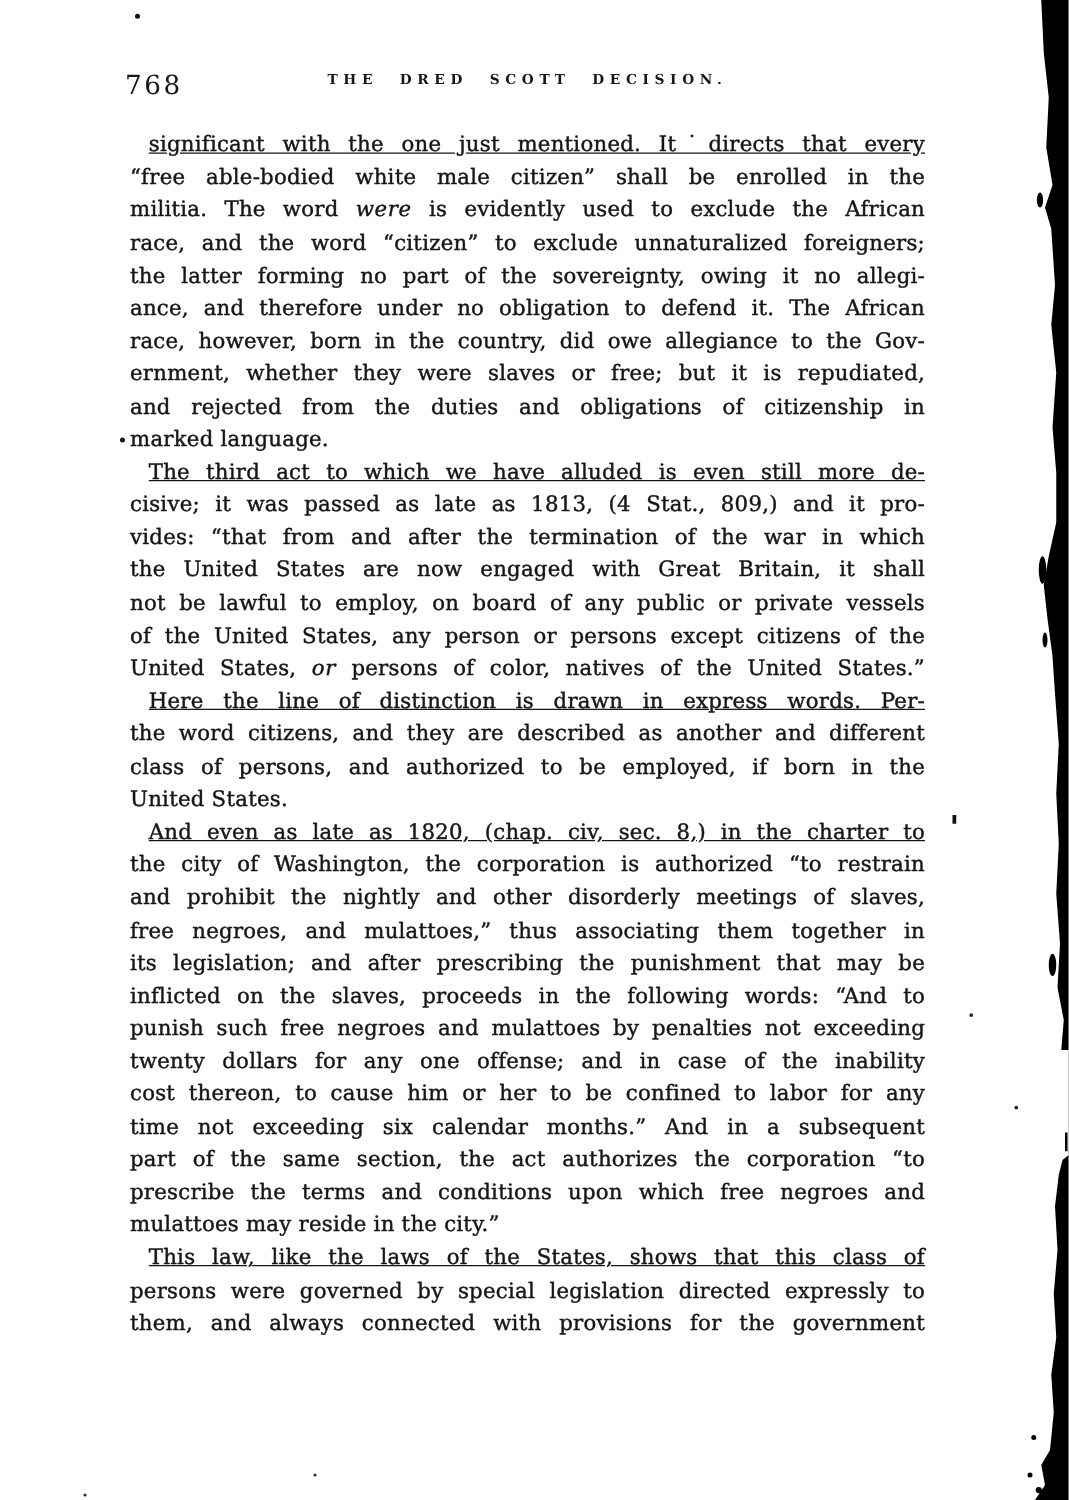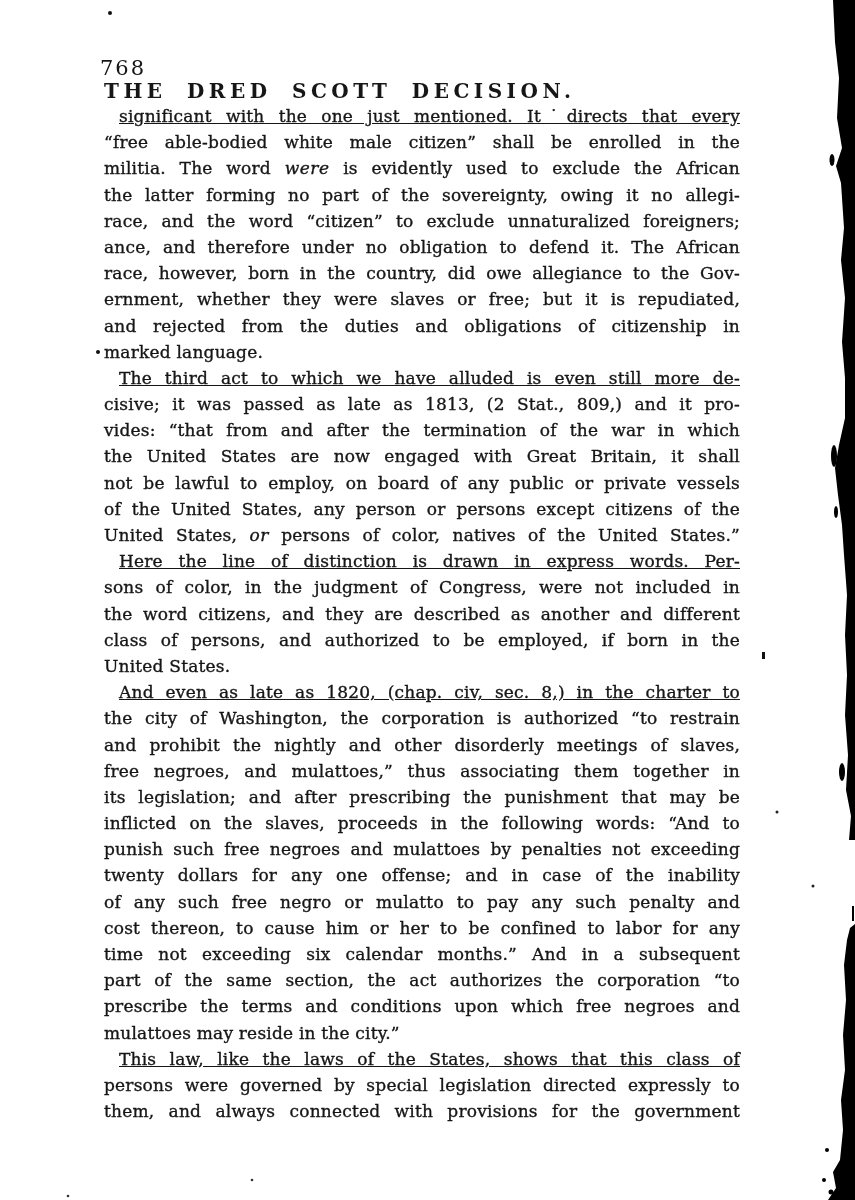--- a/index.html
+++ b/index.html
@@ -8,22 +8,22 @@
     position:relative; width:855px; height:1200px;
     background:var(--paper); overflow:hidden;
     font-family:"DejaVu Serif", serif; color:var(--ink);
   }
   .header { position:absolute; left:0; top:0; width:855px; }
   .pagenum {
     position:absolute; left:100px; top:56px;
     font-size:21px; letter-spacing:2px;
   }
   .running-title {
-    position:absolute; left:104px; top:79px; width:636px;
-    text-align:left; font-size:20px; font-weight:bold;
+    position:absolute; left:104px; top:57px; width:636px;
+    text-align:center; font-size:11px; font-weight:bold;
     letter-spacing:4.5px; word-spacing:9px;
   }
   .body-text {
     position:absolute; left:104px; top:103px; width:636px;
     font-size:17px; letter-spacing:0.2px;
     -webkit-text-stroke:0.35px var(--ink);
   }
   .para { margin:0; }
   .line {
     height:26.2px; line-height:26.2px;
@@ -72,54 +72,52 @@
   <div class="header">
     <span class="pagenum">768</span>
     <div class="running-title">THE DRED SCOTT DECISION.</div>
   </div>
 
   <div class="body-text">
       <div class="para">
         <div class="line first"><span>significant with the one just mentioned.  It˙directs that every</span></div>
         <div class="line"><span>“free able-bodied white male citizen” shall be enrolled in the</span></div>
         <div class="line"><span>militia.  The word </span><i>were</i><span> is evidently used to exclude the African</span></div>
+        <div class="line"><span>race, and the word “citizen” to exclude unnaturalized foreigners;</span></div>
         <div class="line"><span>the latter forming no part of the sovereignty, owing it no allegi-</span></div>
-        <div class="line"><span>race, and the word “citizen” to exclude unnaturalized foreigners;</span></div>
         <div class="line"><span>ance, and therefore under no obligation to defend it.  The African</span></div>
         <div class="line"><span>race, however, born in the country, did owe allegiance to the Gov-</span></div>
         <div class="line"><span>ernment, whether they were slaves or free; but it is repudiated,</span></div>
         <div class="line"><span>and rejected from the duties and obligations of citizenship in</span></div>
         <div class="line endshort"><span>marked language.</span></div>
       </div>
       <div class="para">
         <div class="line first"><span>The third act to which we have alluded is even still more de-</span></div>
-        <div class="line"><span>cisive; it was passed as late as 1813, (2 Stat., 809,) and it pro-</span></div>
+        <div class="line"><span>cisive; it was passed as late as 1813, (4 Stat., 809,) and it pro-</span></div>
         <div class="line"><span>vides: “that from and after the termination of the war in which</span></div>
         <div class="line"><span>the United States are now engaged with Great Britain, it shall</span></div>
         <div class="line"><span>not be lawful to employ, on board of any public or private vessels</span></div>
         <div class="line"><span>of the United States, any person or persons except citizens of the</span></div>
         <div class="line"><span>United States, </span><i>or</i><span> persons of color, natives of the United States.”</span></div>
       </div>
       <div class="para">
         <div class="line first"><span>Here the line of distinction is drawn in express words.  Per-</span></div>
-        <div class="line"><span>sons of color, in the judgment of Congress, were not included in</span></div>
         <div class="line"><span>the word citizens, and they are described as another and different</span></div>
         <div class="line"><span>class of persons, and authorized to be employed, if born in the</span></div>
         <div class="line endshort"><span>United States.</span></div>
       </div>
       <div class="para">
         <div class="line first"><span>And even as late as 1820, (chap. civ, sec. 8,) in the charter to</span></div>
         <div class="line"><span>the city of Washington, the corporation is authorized “to restrain</span></div>
         <div class="line"><span>and prohibit the nightly and other disorderly meetings of slaves,</span></div>
         <div class="line"><span>free negroes, and mulattoes,” thus associating them together in</span></div>
         <div class="line"><span>its legislation; and after prescribing the punishment that may be</span></div>
         <div class="line"><span>inflicted on the slaves, proceeds in the following words: “And to</span></div>
         <div class="line"><span>punish such free negroes and mulattoes by penalties not exceeding</span></div>
         <div class="line"><span>twenty dollars for any one offense; and in case of the inability</span></div>
-        <div class="line"><span>of any such free negro or mulatto to pay any such penalty and</span></div>
         <div class="line"><span>cost thereon, to cause him or her to be confined to labor for any</span></div>
         <div class="line"><span>time not exceeding six calendar months.”  And in a subsequent</span></div>
         <div class="line"><span>part of the same section, the act authorizes the corporation “to</span></div>
         <div class="line"><span>prescribe the terms and conditions upon which free negroes and</span></div>
         <div class="line endshort"><span>mulattoes may reside in the city.”</span></div>
       </div>
       <div class="para">
         <div class="line first"><span>This law, like the laws of the States, shows that this class of</span></div>
         <div class="line"><span>persons were governed by special legislation directed expressly to</span></div>
         <div class="line"><span>them, and always connected with provisions for the government</span></div>

